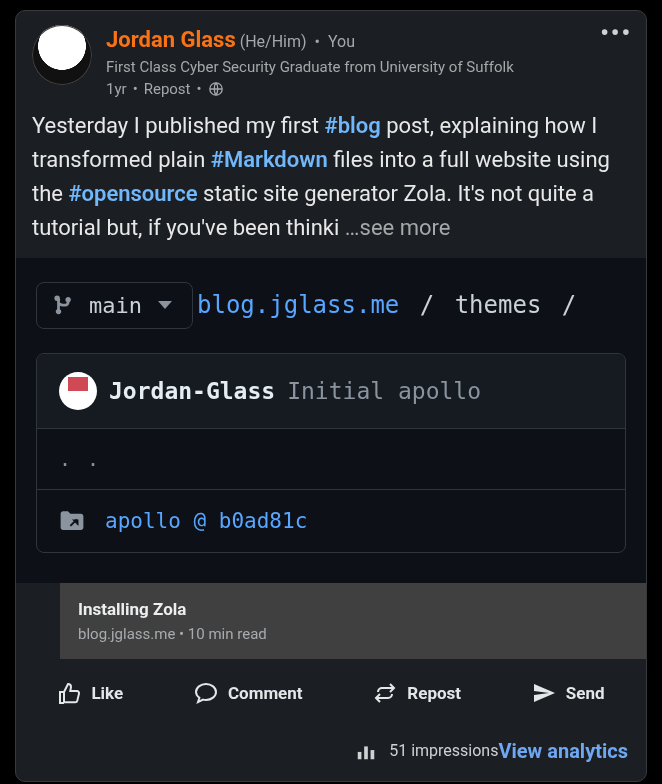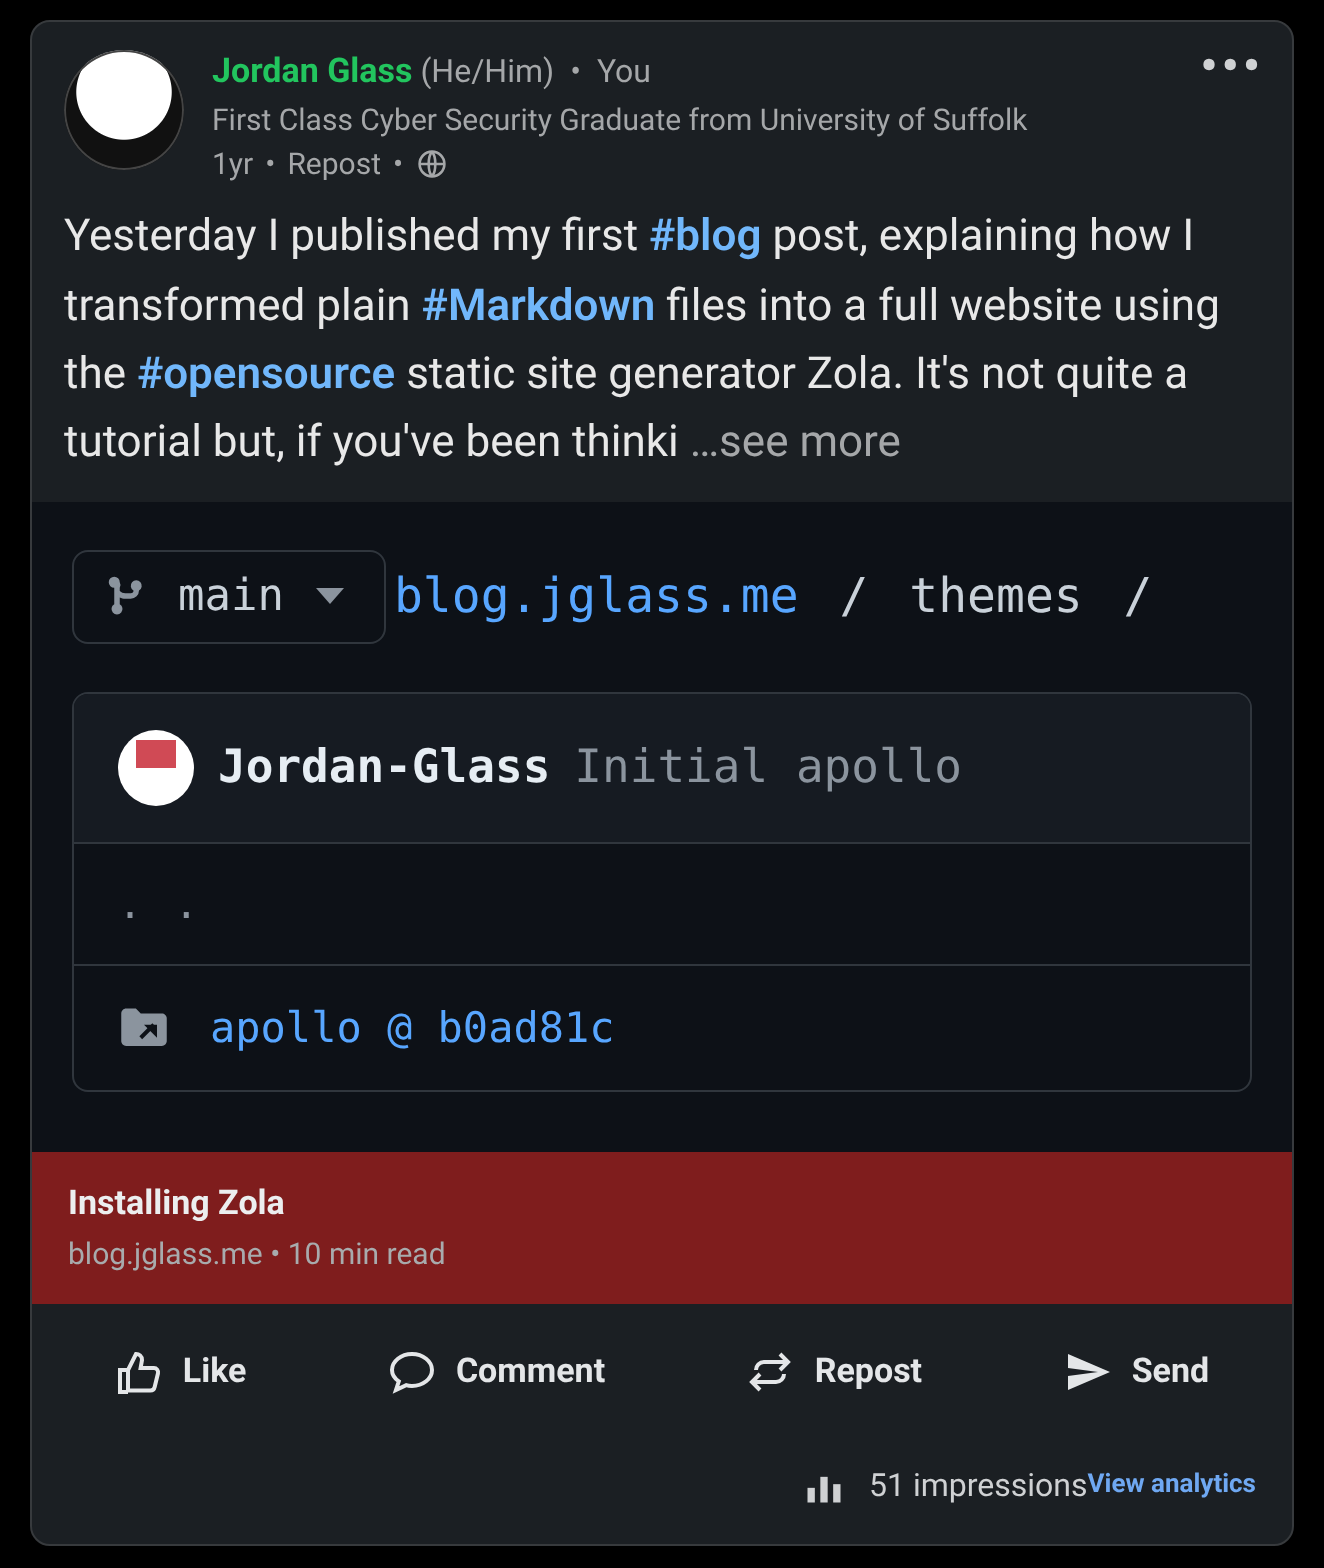--- a/index.html
+++ b/index.html
@@ -1,21 +1,21 @@
 <!DOCTYPE html>
 <html><head>
 <meta charset="utf-8">
 <style>
   html,body{margin:0;padding:0;background:#000;font-family:-apple-system,BlinkMacSystemFont,"Segoe UI",Roboto,Helvetica,Arial,sans-serif;}
   .card{width:630px;margin:10px auto;background:#1b1f23;border:1px solid #373a3d;border-radius:10px;color:#e8e8e8;overflow:hidden;}
   .header{display:flex;align-items:flex-start;padding:14px 16px 0 16px;position:relative;}
   .avatar{width:60px;height:60px;border-radius:50%;background:#222 radial-gradient(circle at 50% 35%,#fff 0 48%,#111 49% 100%);position:relative;flex-shrink:0;box-shadow:inset 0 0 0 1px #444;}
   .avatar::after{content:"";position:absolute;left:-6px;bottom:-4px;width:72px;height:26px;border-radius:14px;background:linear-gradient(90deg,#3b7a3d,#2f6a32);opacity:.0;}
   .who{margin-left:14px;line-height:1.35;}
-  .name{font-weight:700;font-size:17px;color:#22c55e;}
+  .name{font-weight:700;font-size:22px;color:#f97316;}
   .pron{font-weight:400;color:#a5a7a9;}
   .dot{color:#a5a7a9;margin:0 4px;}
   .you{color:#a5a7a9;}
   .headline{color:#a5a7a9;font-size:15px;margin-top:2px;}
   .sub{color:#a5a7a9;font-size:15px;margin-top:2px;display:flex;align-items:center;gap:6px;}
   .globe-icon{width:16px;height:16px;display:inline-flex;align-items:center;justify-content:center;}
   .menu{position:absolute;right:14px;top:8px;font-size:24px;letter-spacing:2px;color:#cfd1d3;cursor:pointer;font-weight:700;}
   .body{padding:10px 16px 12px 16px;font-size:22px;line-height:1.55;color:#e8e8e8;}
   .hashtag{color:#71b7fb;font-weight:600;}
   .see-more{color:#a5a7a9;}
@@ -30,30 +30,30 @@
   .crumbs .sep{color:#c9d1d9;margin:0 6px;}
   .commit-box{margin:0 20px 16px 20px;border:1px solid #30363d;border-radius:8px;overflow:hidden;}
   .commit-head{display:flex;align-items:center;gap:12px;background:#161b22;padding:18px 22px;}
   .gh-avatar{width:38px;height:38px;border-radius:50%;background:#fff;position:relative;}
   .gh-avatar::before{content:"";position:absolute;left:9px;top:5px;width:20px;height:14px;background:#d04a55;}
   .commit-user{font-family:ui-monospace,Consolas,Menlo,monospace;font-size:23px;color:#e6edf3;font-weight:600;}
   .commit-msg{font-family:ui-monospace,Consolas,Menlo,monospace;font-size:23px;color:#8b949e;}
   .row{display:flex;align-items:center;gap:20px;padding:18px 22px;border-top:1px solid #30363d;font-family:ui-monospace,Consolas,Menlo,monospace;font-size:21px;color:#58a6ff;}
   .row .dots{color:#8b949e;font-size:20px;letter-spacing:2px;}
   .folder-icon{color:#8b949e;}
-  .link-card{background:#7f1d1d;padding:16px 18px;}
+  .link-card{background:#404040;padding:16px 18px;margin-left:44px;}
   .link-title{font-weight:700;font-size:17px;color:#eceeef;}
   .link-sub{color:#a8abad;font-size:15px;margin-top:6px;}
   .actions{display:flex;justify-content:space-around;align-items:center;padding:8px 6px;border-top:0px solid #373a3d;}
   .act{display:flex;align-items:center;gap:10px;color:#e4e6e8;font-weight:700;font-size:17px;padding:14px 12px;cursor:pointer;}
   .act svg{width:24px;height:24px;}
   .footer{display:flex;align-items:center;justify-content:flex-end;padding:12px 18px 18px 18px;}
   .impr{display:flex;align-items:center;gap:12px;color:#cfd1d3;font-size:16px;}
   .impr svg{width:22px;height:22px;}
-  .analytics{color:#6fa8f2;font-weight:700;font-size:13px;cursor:pointer;}
+  .analytics{color:#6fa8f2;font-weight:700;font-size:20px;cursor:pointer;}
 </style>
 </head>
 <body>
 
 <div class="card">
 
   <div class="header">
     <div class="avatar"></div>
     <div class="who">
       <div>

